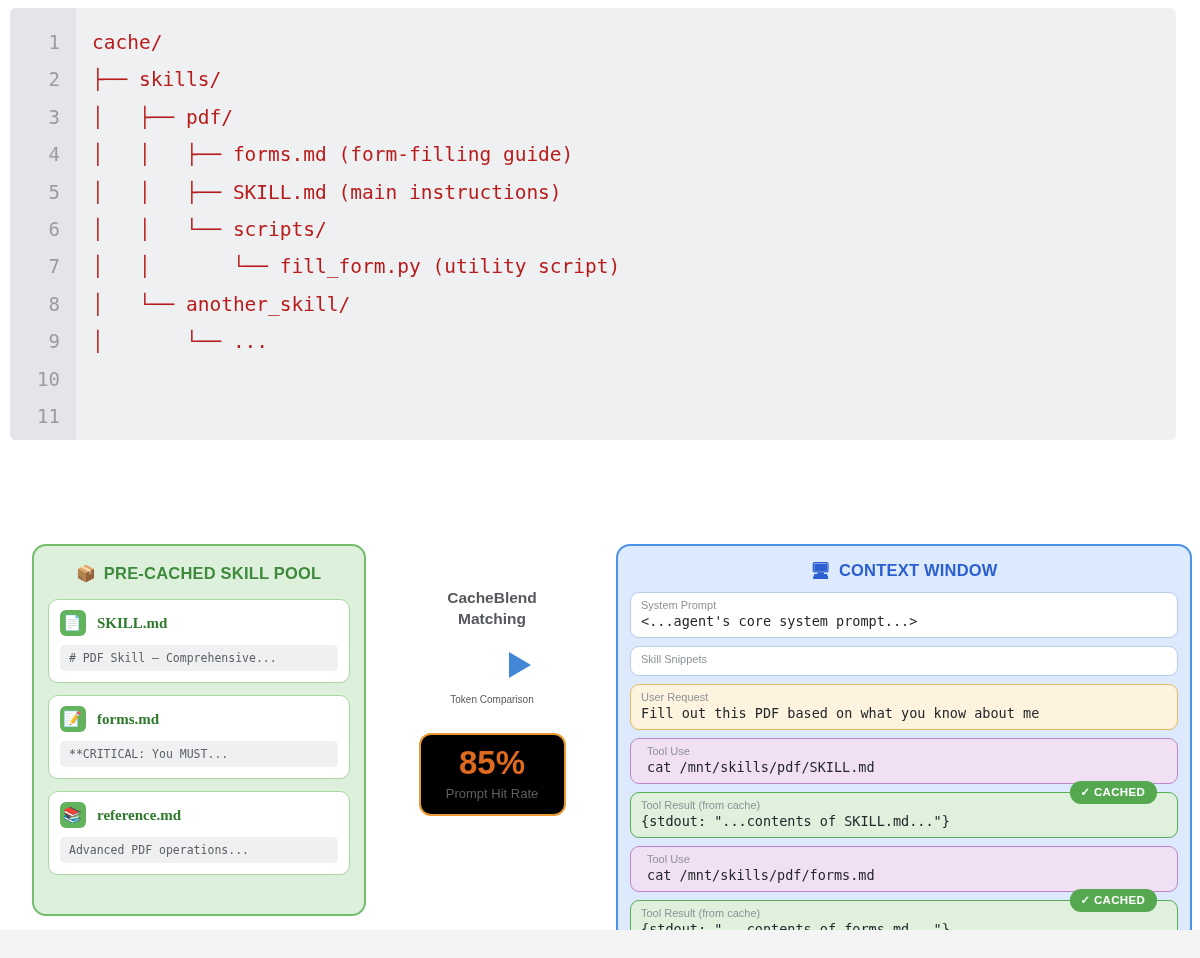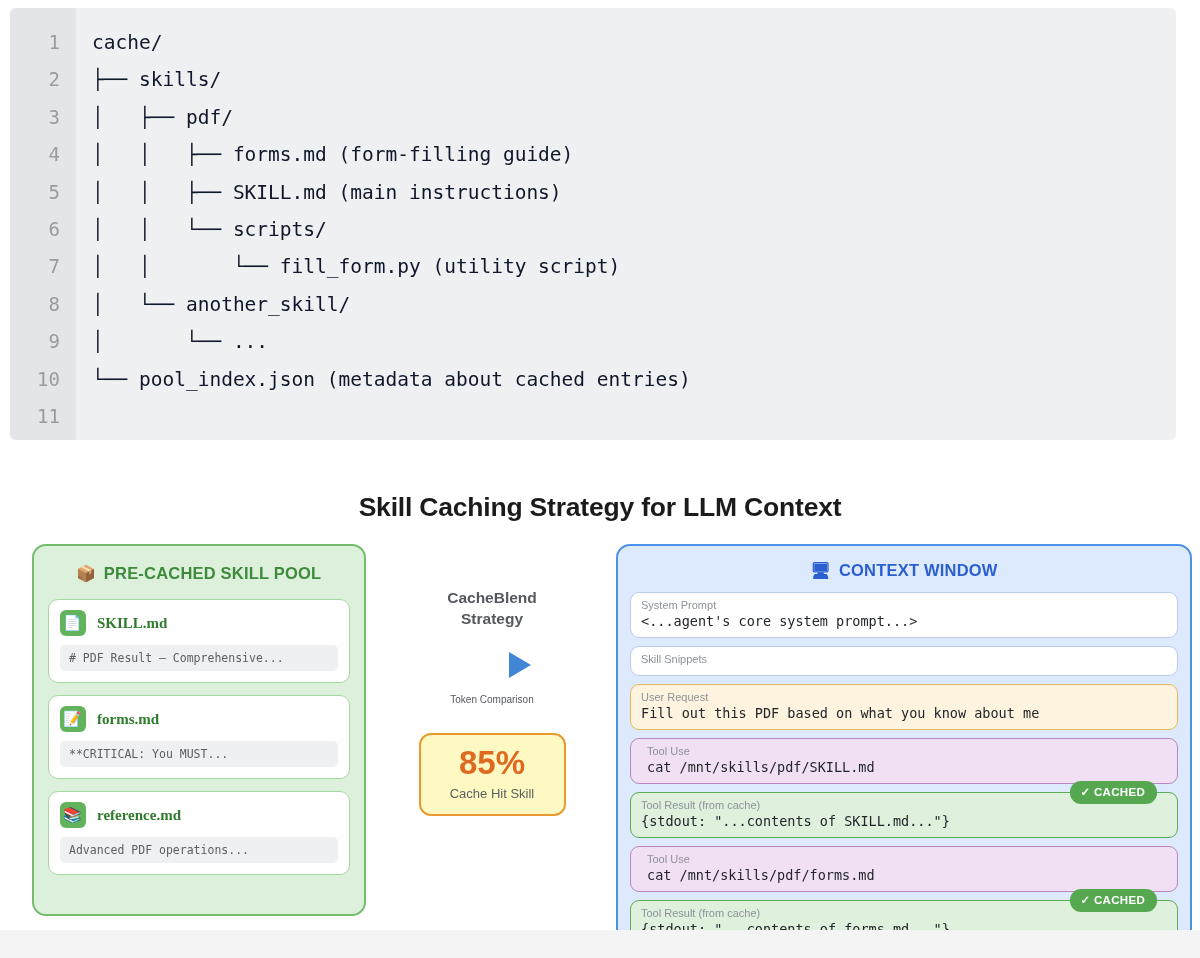--- a/index.html
+++ b/index.html
@@ -47,21 +47,21 @@
   .code-area {
     flex: 1;
     padding: 16px 0 0 16px;
     box-sizing: border-box;
   }
   .code-area .cl {
     height: 37.4px;
     line-height: 37.4px;
     font-family: "DejaVu Sans Mono", monospace;
     font-size: 19.5px;
-    color: #0f172a;
+    color: #b91c1c;
     white-space: pre;
     letter-spacing: 0px;
   }
 
   
   .diagram {
     position: absolute;
     left: 0;
     top: 448px;
     width: 1200px;
@@ -182,21 +182,21 @@
     border-left: 22px solid #4287d6;
   }
   .token-cmp {
     font-size: 10px;
     color: #55585d;
     margin-top: -6px;
   }
   .hit-badge {
     margin: 28px auto 0 auto;
     width: 143px;
-    background: #fef9c3;
+    background: #000000;
     border: 2px solid #e89a30;
     border-radius: 12px;
     padding: 11px 0 13px 0;
   }
   .hit-pct {
     font-size: 33px;
     font-weight: bold;
     color: #de6a20;
     line-height: 1;
   }
@@ -296,41 +296,39 @@
     <div class="code-area" id="code-area">
         <div class="cl">cache/</div>
         <div class="cl">├── skills/</div>
         <div class="cl">│   ├── pdf/</div>
         <div class="cl">│   │   ├── forms.md (form-filling guide)</div>
         <div class="cl">│   │   ├── SKILL.md (main instructions)</div>
         <div class="cl">│   │   └── scripts/</div>
         <div class="cl">│   │       └── fill_form.py (utility script)</div>
         <div class="cl">│   └── another_skill/</div>
         <div class="cl">│       └── ...</div>
-        <div class="cl">└── pool_index.json (metadata about cached entries)</div>
       </div>
   </div>
 
   <div class="diagram">
-    <div class="diagram-title">Skill Caching Strategy for LLM Context</div>
 
     <div class="columns">
 
       <div class="pool">
         <div class="pool-header">
           <span class="emoji">📦</span>
           <span>PRE-CACHED SKILL POOL</span>
         </div>
         <div id="pool-cards">
             <div class="skill-card">
               <div class="skill-card-head">
                 <span class="skill-icon">📄</span>
                 <span class="skill-name">SKILL.md</span>
               </div>
-              <div class="skill-preview"># PDF Result – Comprehensive...</div>
+              <div class="skill-preview"># PDF Skill – Comprehensive...</div>
             </div>
             <div class="skill-card">
               <div class="skill-card-head">
                 <span class="skill-icon">📝</span>
                 <span class="skill-name">forms.md</span>
               </div>
               <div class="skill-preview">**CRITICAL: You MUST...</div>
             </div>
             <div class="skill-card">
               <div class="skill-card-head">
@@ -338,29 +336,29 @@
                 <span class="skill-name">reference.md</span>
               </div>
               <div class="skill-preview">Advanced PDF operations...</div>
             </div>
           </div>
       </div>
 
       <div class="center">
         <div class="cb-label">
           <div>CacheBlend</div>
-          <div>Strategy</div>
+          <div>Matching</div>
         </div>
         <div class="arrow-row">
           <div class="arrow"></div>
         </div>
         <div class="token-cmp">Token Comparison</div>
         <div class="hit-badge">
           <div class="hit-pct">85%</div>
-          <div class="hit-label">Cache Hit Skill</div>
+          <div class="hit-label">Prompt Hit Rate</div>
         </div>
       </div>
 
       <div class="ctx">
         <div class="ctx-header">
           <span class="emoji">🖥</span>
           <span>CONTEXT WINDOW</span>
         </div>
         <div id="ctx-rows">
             <div class="ctx-row ">

